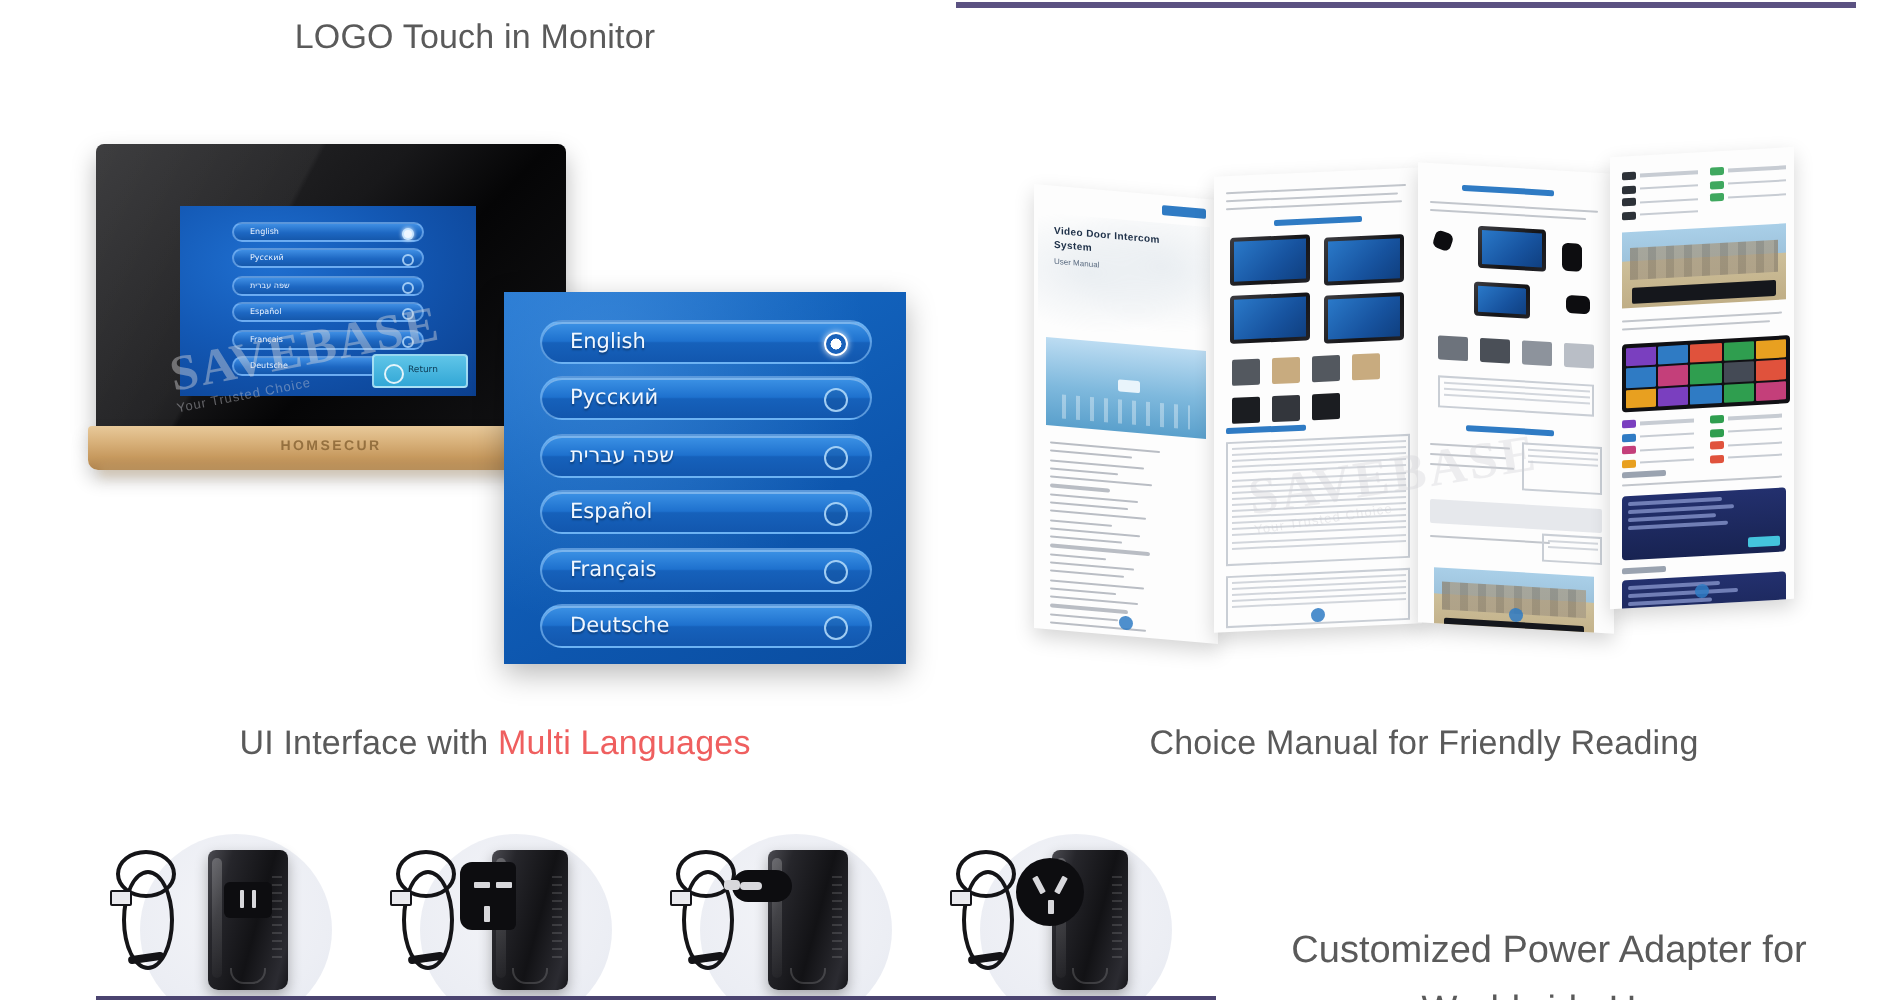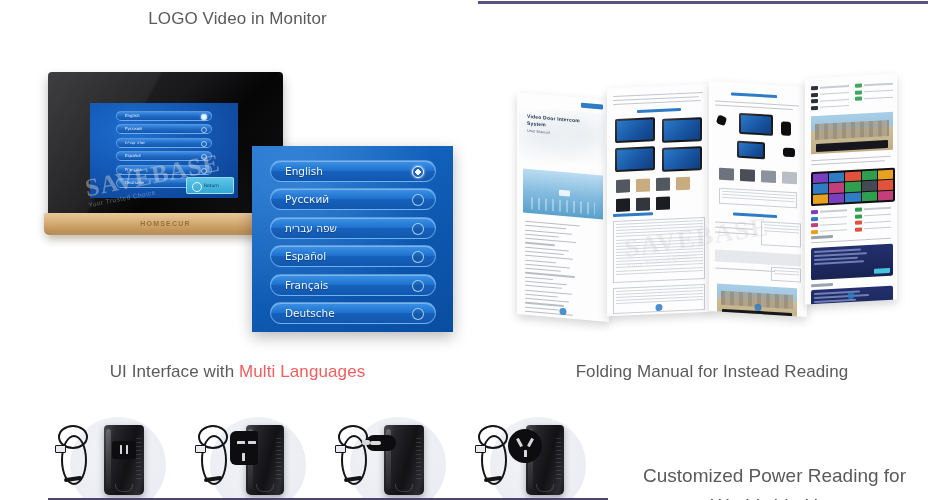--- a/index.html
+++ b/index.html
@@ -15,21 +15,21 @@
   .adapter-rule{position:absolute;height:2px;background:#4b4470;}
 
   
   .caption{
     position:absolute;text-align:center;color:#5a5a5a;
     font-size:17px;letter-spacing:.1px;white-space:nowrap;
   }
   .caption .accent{color:#ef5f5f;}
   #cap-logo{left:0;top:9px;width:475px;}
   #cap-touch{left:475px;top:9px;width:474px;}
-  #cap-ui{left:0;top:362px;width:475px;}
+  #cap-ui{left:10px;top:362px;width:475px;}
   #cap-fold{left:475px;top:362px;width:474px;}
   #cap-adapter{
     position:absolute;left:600px;top:461px;width:349px;text-align:center;
     color:#5a5a5a;font-size:19px;line-height:30px;
   }
   #cap-adapter .l2{display:block;}
 
   
   .monitor-wrap{position:absolute;left:44px;top:64px;width:245px;height:180px;}
   .mon-body{
@@ -266,31 +266,31 @@
     border:1px solid #15151a;
   }
 </style>
 </head>
 <body>
 
 <div class="stage">
 
   <div class="top-rule"></div>
 
-  <div class="caption" id="cap-logo">LOGO Video in Monitor</div>
+  <div class="caption" id="cap-logo">LOGO Touch in Monitor</div>
 
 
   <div class="caption" id="cap-ui">
     <span>UI Interface with </span><span class="accent">Multi Languages</span>
   </div>
 
-  <div class="caption" id="cap-fold">Folding Manual for Instead Reading</div>
+  <div class="caption" id="cap-fold">Choice Manual for Friendly Reading</div>
 
   <div id="cap-adapter">
-    <span class="l1">Customized Power Reading for</span>
+    <span class="l1">Customized Power Adapter for</span>
     <span class="l2">Worldwide Use</span>
   </div>
 
   <div class="monitor-wrap">
     <div class="mon-body">
       <div class="mon-gloss"></div>
       <div class="mon-screen">
         <div class="mon-list" id="mon-list">
             <div class="mon-row sel">
               <span>English</span>

